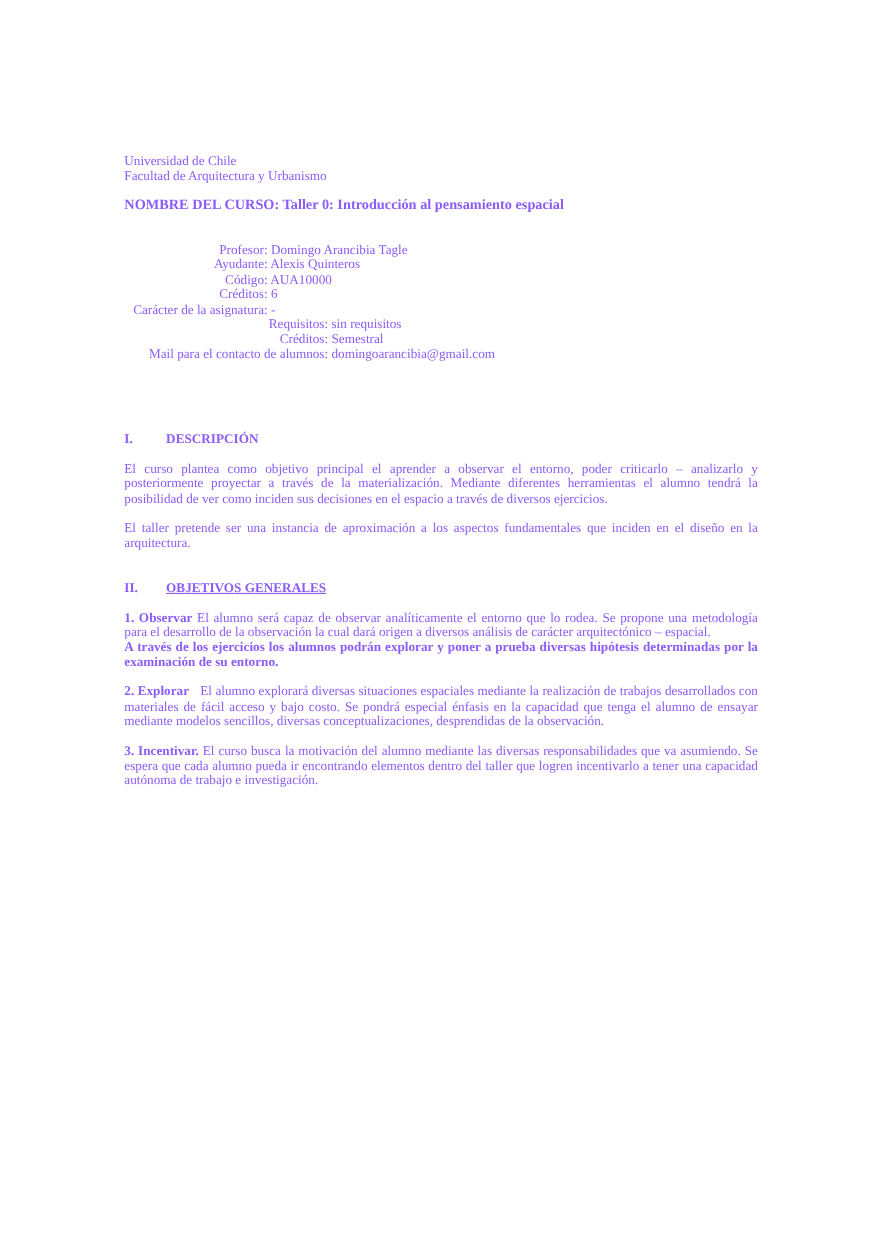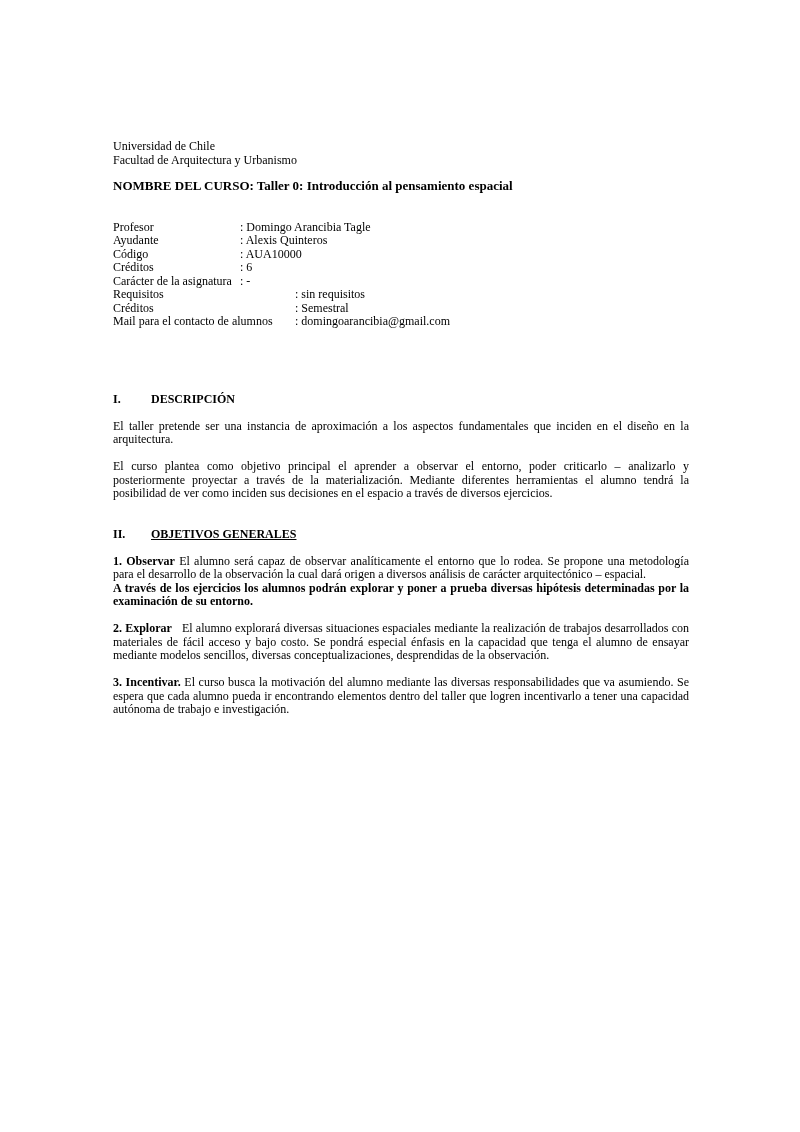--- a/index.html
+++ b/index.html
@@ -5,37 +5,37 @@
   html, body { margin: 0; padding: 0; background: #ffffff; }
   .page {
     position: relative;
     width: 800px;
     height: 1132px;
     background: #ffffff;
     overflow: hidden;
     font-family: "Liberation Serif", "DejaVu Serif", serif;
     font-size: 12px;
     line-height: 13.5px;
-    color: #000000;
+    color: #8b5cf6;
   }
   .content {
     position: absolute;
     left: 113px;
     top: 140px;
     width: 576px;
   }
   .hdr { white-space: nowrap; }
   .title {
     margin-top: 12px;
     font-weight: bold;
     font-size: 13px;
     white-space: nowrap;
   }
   .info { margin-top: 28px; }
-  .irow { display: flex; }
+  .irow { display: flex; text-align: right; }
   .ilabel { flex: none; }
   .ilabel.w1 { min-width: 127px; }
   .ilabel.w2 { min-width: 182px; }
   .ivalue.bold { font-weight: normal; }
   .sec-heading { font-weight: bold; }
   .sec-heading.first { margin-top: 64px; }
   .sec-heading.second { margin-top: 27px; text-decoration: underline; }
   .numeral { display: inline-block; min-width: 38px; }
   .para {
     margin: 13.5px 0 0 0;
@@ -88,22 +88,22 @@
       <div class="irow">
         <span class="ilabel w2">Mail para el contacto de alumnos</span>
         <span class="ivalue">: domingoarancibia@gmail.com</span>
       </div>
     </div>
 
     <div class="sec-heading first">
       <span class="numeral">I.</span><span>DESCRIPCIÓN</span>
     </div>
 
+    <p class="para">El curso plantea como objetivo principal el aprender a observar el entorno, poder criticarlo – analizarlo y posteriormente proyectar a través de la materialización. Mediante diferentes herramientas el alumno tendrá la posibilidad de ver como inciden sus decisiones en el espacio a través de diversos ejercicios.</p>
     <p class="para">El taller pretende ser una instancia de aproximación a los aspectos fundamentales que inciden en el diseño en la arquitectura.</p>
-    <p class="para">El curso plantea como objetivo principal el aprender a observar el entorno, poder criticarlo – analizarlo y posteriormente proyectar a través de la materialización. Mediante diferentes herramientas el alumno tendrá la posibilidad de ver como inciden sus decisiones en el espacio a través de diversos ejercicios.</p>
 
     <div class="sec-heading second">
       <span class="numeral">II.</span><span>OBJETIVOS GENERALES</span>
     </div>
 
     <p class="para"><b class="obj-lead">1. Observar</b><span> El alumno será capaz de observar analíticamente el entorno que lo rodea. Se propone una metodología para el desarrollo de la observación la cual dará origen a diversos análisis de carácter arquitectónico – espacial.</span></p>
     <p class="para nogap">A través de los ejercicios los alumnos podrán explorar y poner a prueba diversas hipótesis determinadas por la examinación de su entorno.</p>
 
     <p class="para"><b class="obj-lead wide-gap">2. Explorar</b><span> El alumno explorará diversas situaciones espaciales mediante la realización de trabajos desarrollados con materiales de fácil acceso y bajo costo. Se pondrá especial énfasis en la capacidad que tenga el alumno de ensayar mediante modelos sencillos, diversas conceptualizaciones, desprendidas de la observación.</span></p>
 

